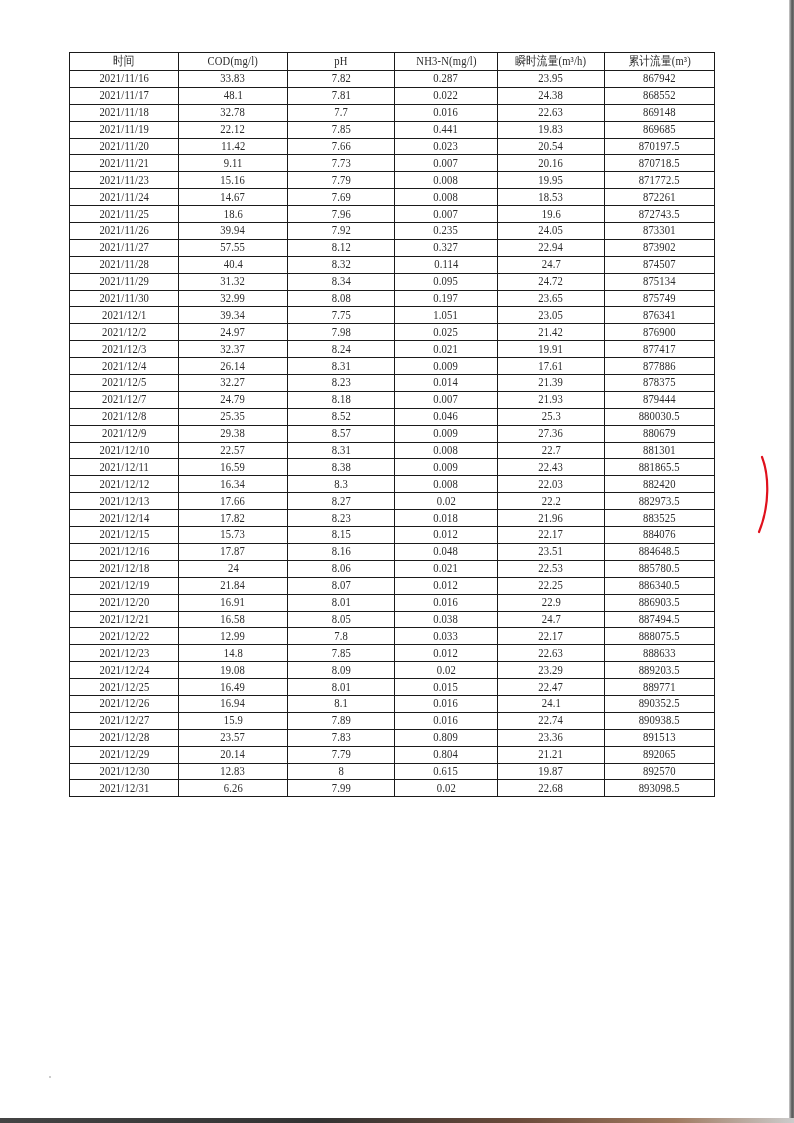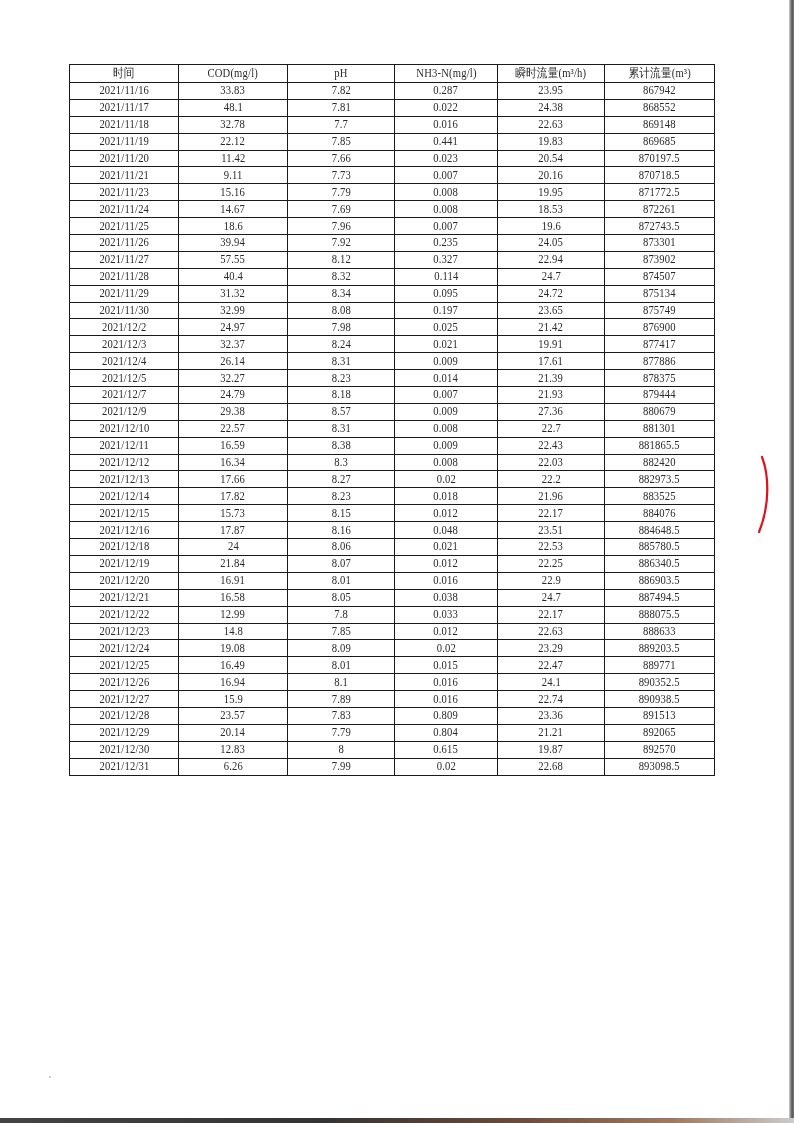--- a/index.html
+++ b/index.html
@@ -10,21 +10,21 @@
   }
   .page-edge-right {
     position: absolute; right: 0; top: 0; width: 5px; height: 1118px;
     background: linear-gradient(to right, #cfcfcf, #555 60%, #777);
   }
   .page-edge-bottom {
     position: absolute; left: 0; bottom: 0; width: 794px; height: 5px;
     background: linear-gradient(to right, #444 0%, #333 40%, #6a4a3a 65%, #a07a60 85%, #ccc 100%);
   }
   table.data-table {
-    position: absolute; left: 69px; top: 64px;
+    position: absolute; left: 69px; top: 52px;
     border-collapse: collapse;
     table-layout: fixed;
     width: 645px;
   }
   table.data-table th, table.data-table td {
     border: 1px solid #1a1a1a;
     height: 15.9px;
     padding: 0;
     text-align: center;
     font-size: 12.5px;
@@ -180,20 +180,28 @@
       </tr>
       <tr>
         <td><span>2021/11/30</span></td>
         <td><span>32.99</span></td>
         <td><span>8.08</span></td>
         <td><span>0.197</span></td>
         <td><span>23.65</span></td>
         <td><span>875749</span></td>
       </tr>
       <tr>
+        <td><span>2021/12/1</span></td>
+        <td><span>39.34</span></td>
+        <td><span>7.75</span></td>
+        <td><span>1.051</span></td>
+        <td><span>23.05</span></td>
+        <td><span>876341</span></td>
+      </tr>
+      <tr>
         <td><span>2021/12/2</span></td>
         <td><span>24.97</span></td>
         <td><span>7.98</span></td>
         <td><span>0.025</span></td>
         <td><span>21.42</span></td>
         <td><span>876900</span></td>
       </tr>
       <tr>
         <td><span>2021/12/3</span></td>
         <td><span>32.37</span></td>
@@ -218,20 +226,28 @@
         <td><span>21.39</span></td>
         <td><span>878375</span></td>
       </tr>
       <tr>
         <td><span>2021/12/7</span></td>
         <td><span>24.79</span></td>
         <td><span>8.18</span></td>
         <td><span>0.007</span></td>
         <td><span>21.93</span></td>
         <td><span>879444</span></td>
+      </tr>
+      <tr>
+        <td><span>2021/12/8</span></td>
+        <td><span>25.35</span></td>
+        <td><span>8.52</span></td>
+        <td><span>0.046</span></td>
+        <td><span>25.3</span></td>
+        <td><span>880030.5</span></td>
       </tr>
       <tr>
         <td><span>2021/12/9</span></td>
         <td><span>29.38</span></td>
         <td><span>8.57</span></td>
         <td><span>0.009</span></td>
         <td><span>27.36</span></td>
         <td><span>880679</span></td>
       </tr>
       <tr>

